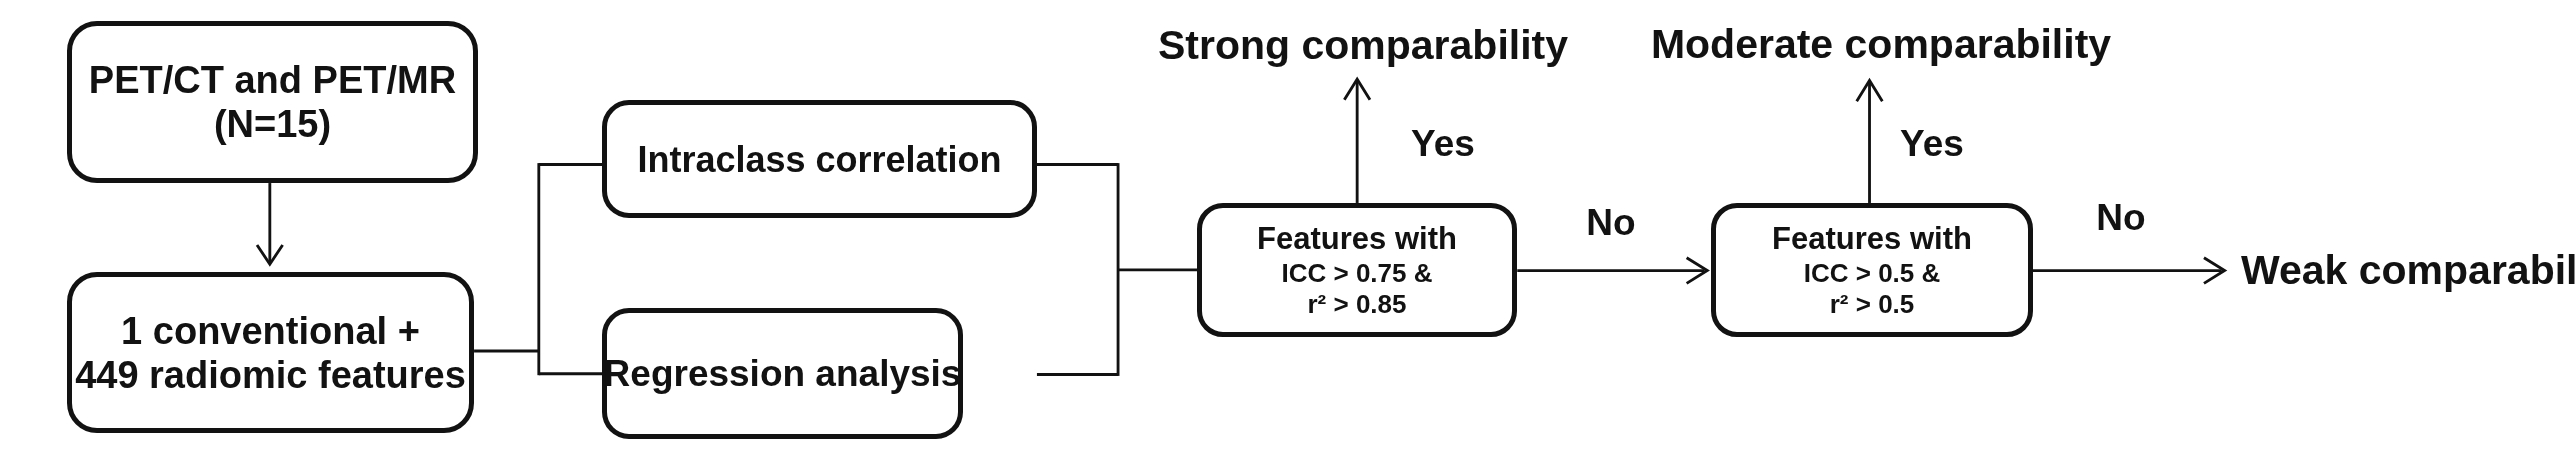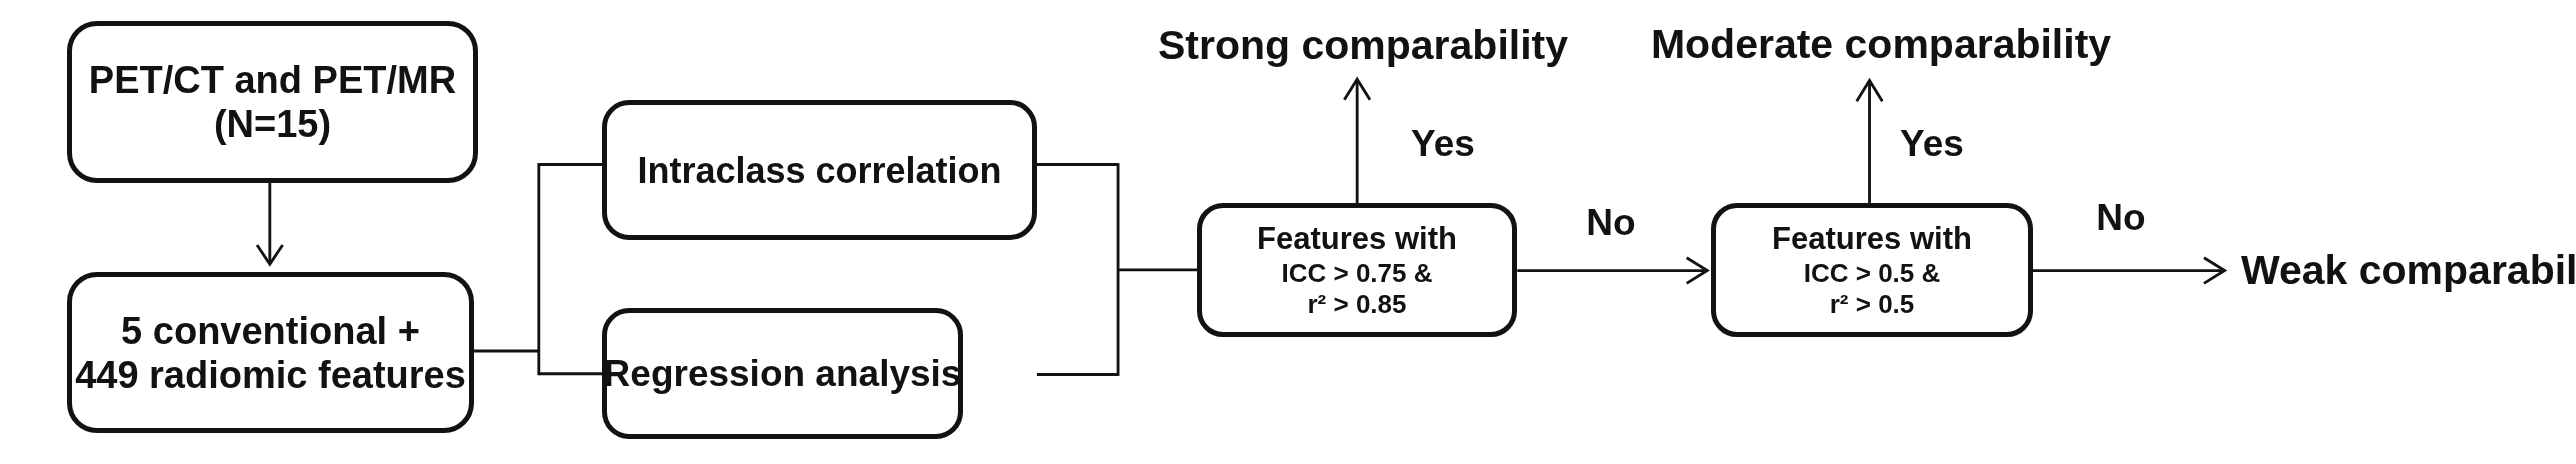--- a/index.html
+++ b/index.html
@@ -20,21 +20,21 @@
     background:#ffffff;
     border:5.7px solid #121212;
     border-radius:30px;
     display:flex;flex-direction:column;
     align-items:center;justify-content:center;
     text-align:center;
   }
   .node .ln{display:block;white-space:nowrap;}
   .node-cohort{left:32px;top:21.3px;width:411px;height:162px;font-size:38px;line-height:44px;}
   .node-features{left:32px;top:272px;width:407px;height:161px;font-size:38px;line-height:44px;}
-  .node-icc{left:567px;top:100px;width:435px;height:140px;border-width:5px;border-radius:27px;font-size:36px;line-height:43px;}
+  .node-icc{left:567px;top:100px;width:435px;height:118px;border-width:5px;border-radius:27px;font-size:36px;line-height:43px;}
   .node-regression{left:567px;top:308px;width:361px;height:131px;border-width:5px;border-radius:27px;font-size:37px;line-height:43px;}
   .node-gate{border-width:5px;border-radius:26px;}
   .node-gate1{left:1162px;top:203px;width:320px;height:134px;}
   .node-gate2{left:1676px;top:203px;width:322px;height:134px;}
   .gate-title{font-size:31px;line-height:38px;white-space:nowrap;}
   .gate-cond{font-size:26px;line-height:31px;white-space:nowrap;}
   .flabel{position:absolute;white-space:nowrap;}
   .outcome{font-size:41px;}
   .decision{font-size:37px;}
   .lbl-strong{left:1328px;top:45px;transform:translate(-50%,-50%);}
@@ -77,21 +77,21 @@
     <line x1="2807" y1="380" x2="3073" y2="380"></line>
     <polyline points="3048,362 3077,380 3048,398"></polyline>
   </svg>
 
   <div class="node node-cohort">
     <span class="ln">PET/CT and PET/MR</span>
     <span class="ln">(N=15)</span>
   </div>
 
   <div class="node node-features">
-    <span class="ln">5 conventional +</span>
+    <span class="ln">1 conventional +</span>
     <span class="ln">449 radiomic features</span>
   </div>
 
   <div class="node node-icc">
     <span class="ln">Intraclass correlation</span>
   </div>
 
   <div class="node node-regression">
     <span class="ln">Regression analysis</span>
   </div>

